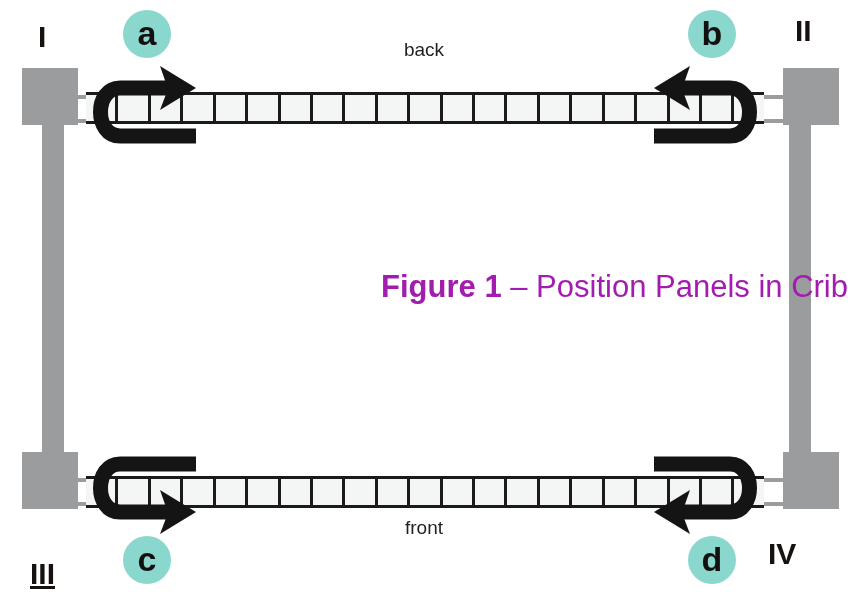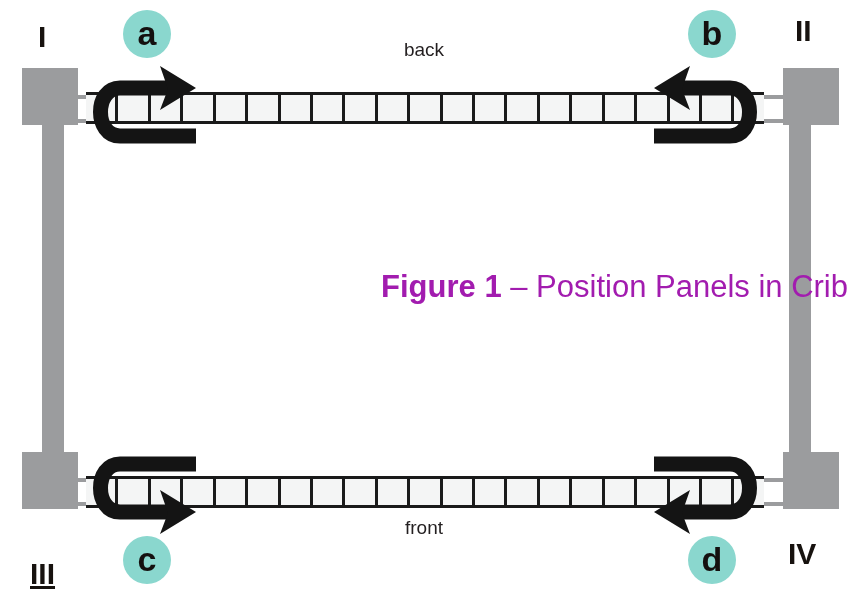--- a/index.html
+++ b/index.html
@@ -226,21 +226,21 @@
   </svg>
 
   <div class="badge" style="left:123px; top:10px;">a</div>
   <div class="badge" style="left:688px; top:10px;">b</div>
   <div class="badge" style="left:123px; top:536px;">c</div>
   <div class="badge" style="left:688px; top:536px;">d</div>
 
   <div class="numeral" style="left:38px; top:22px;">I</div>
   <div class="numeral" style="left:795px; top:16px;">II</div>
   <div class="numeral" style="left:30px; top:559px;text-decoration:underline;">III</div>
-  <div class="numeral" style="left:788px; top:539px;">IV</div>
+  <div class="numeral" style="left:768px; top:539px;">IV</div>
 
   <div class="side-label" style="left:0; top:40px; width:848px;">back</div>
   <div class="side-label" style="left:0; top:518px; width:848px;">front</div>
 
   <div id="caption">
     <div class="line1">
       <span class="cap-strong">Figure 1</span><span> – Position Panels in Crib</span>
     </div>
   </div>
 

